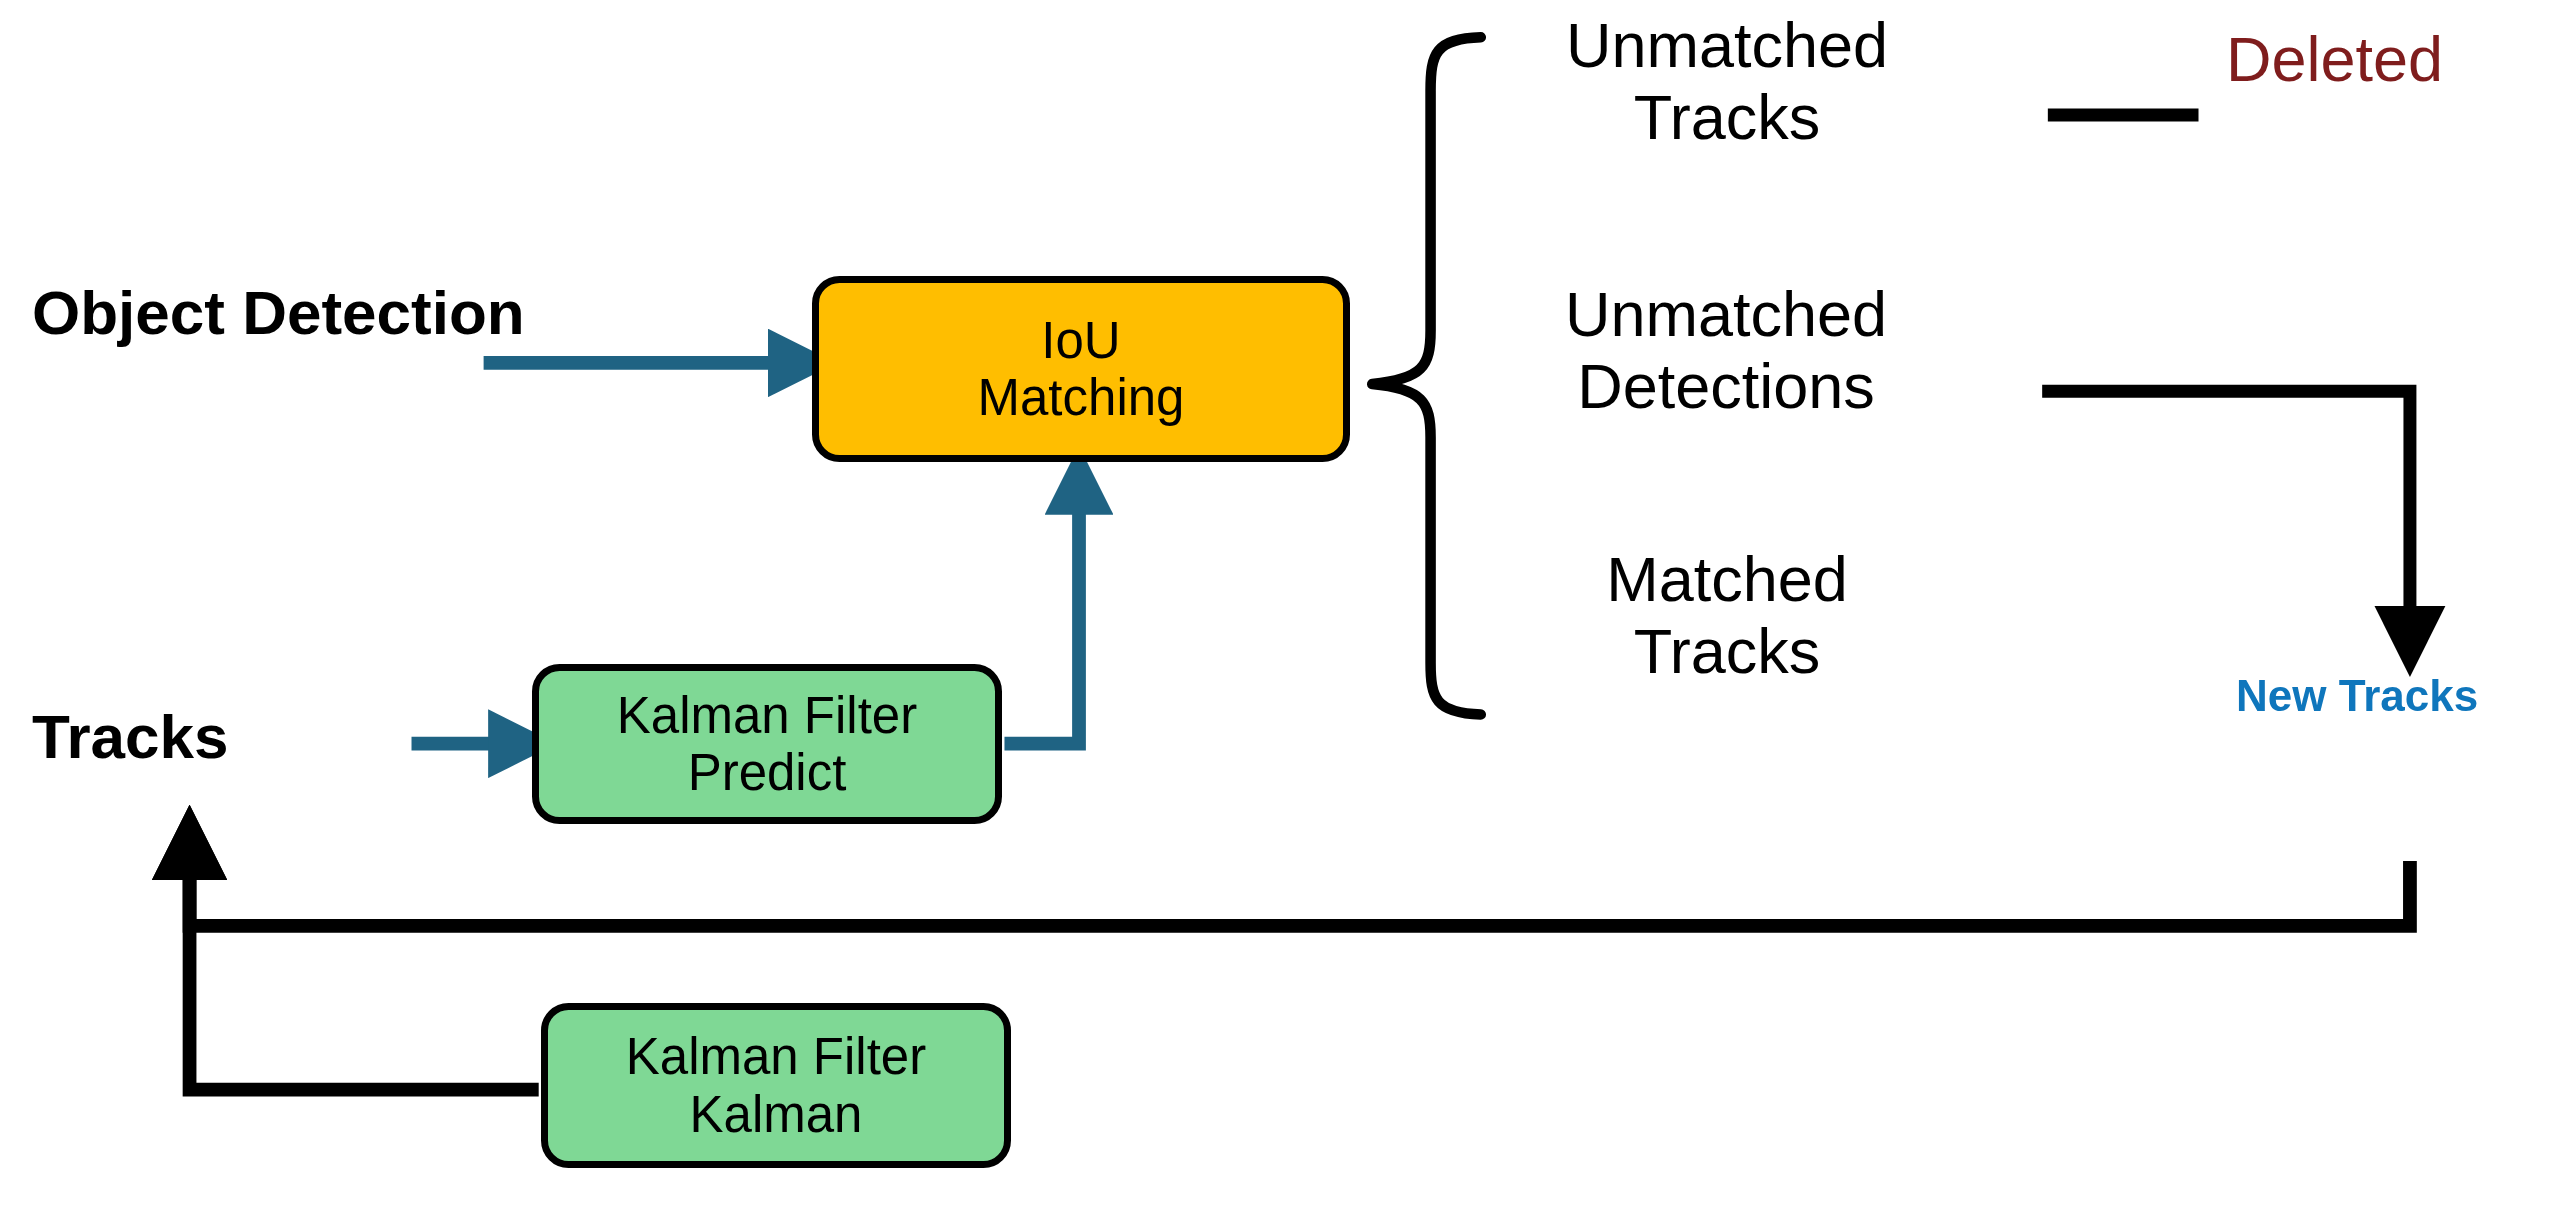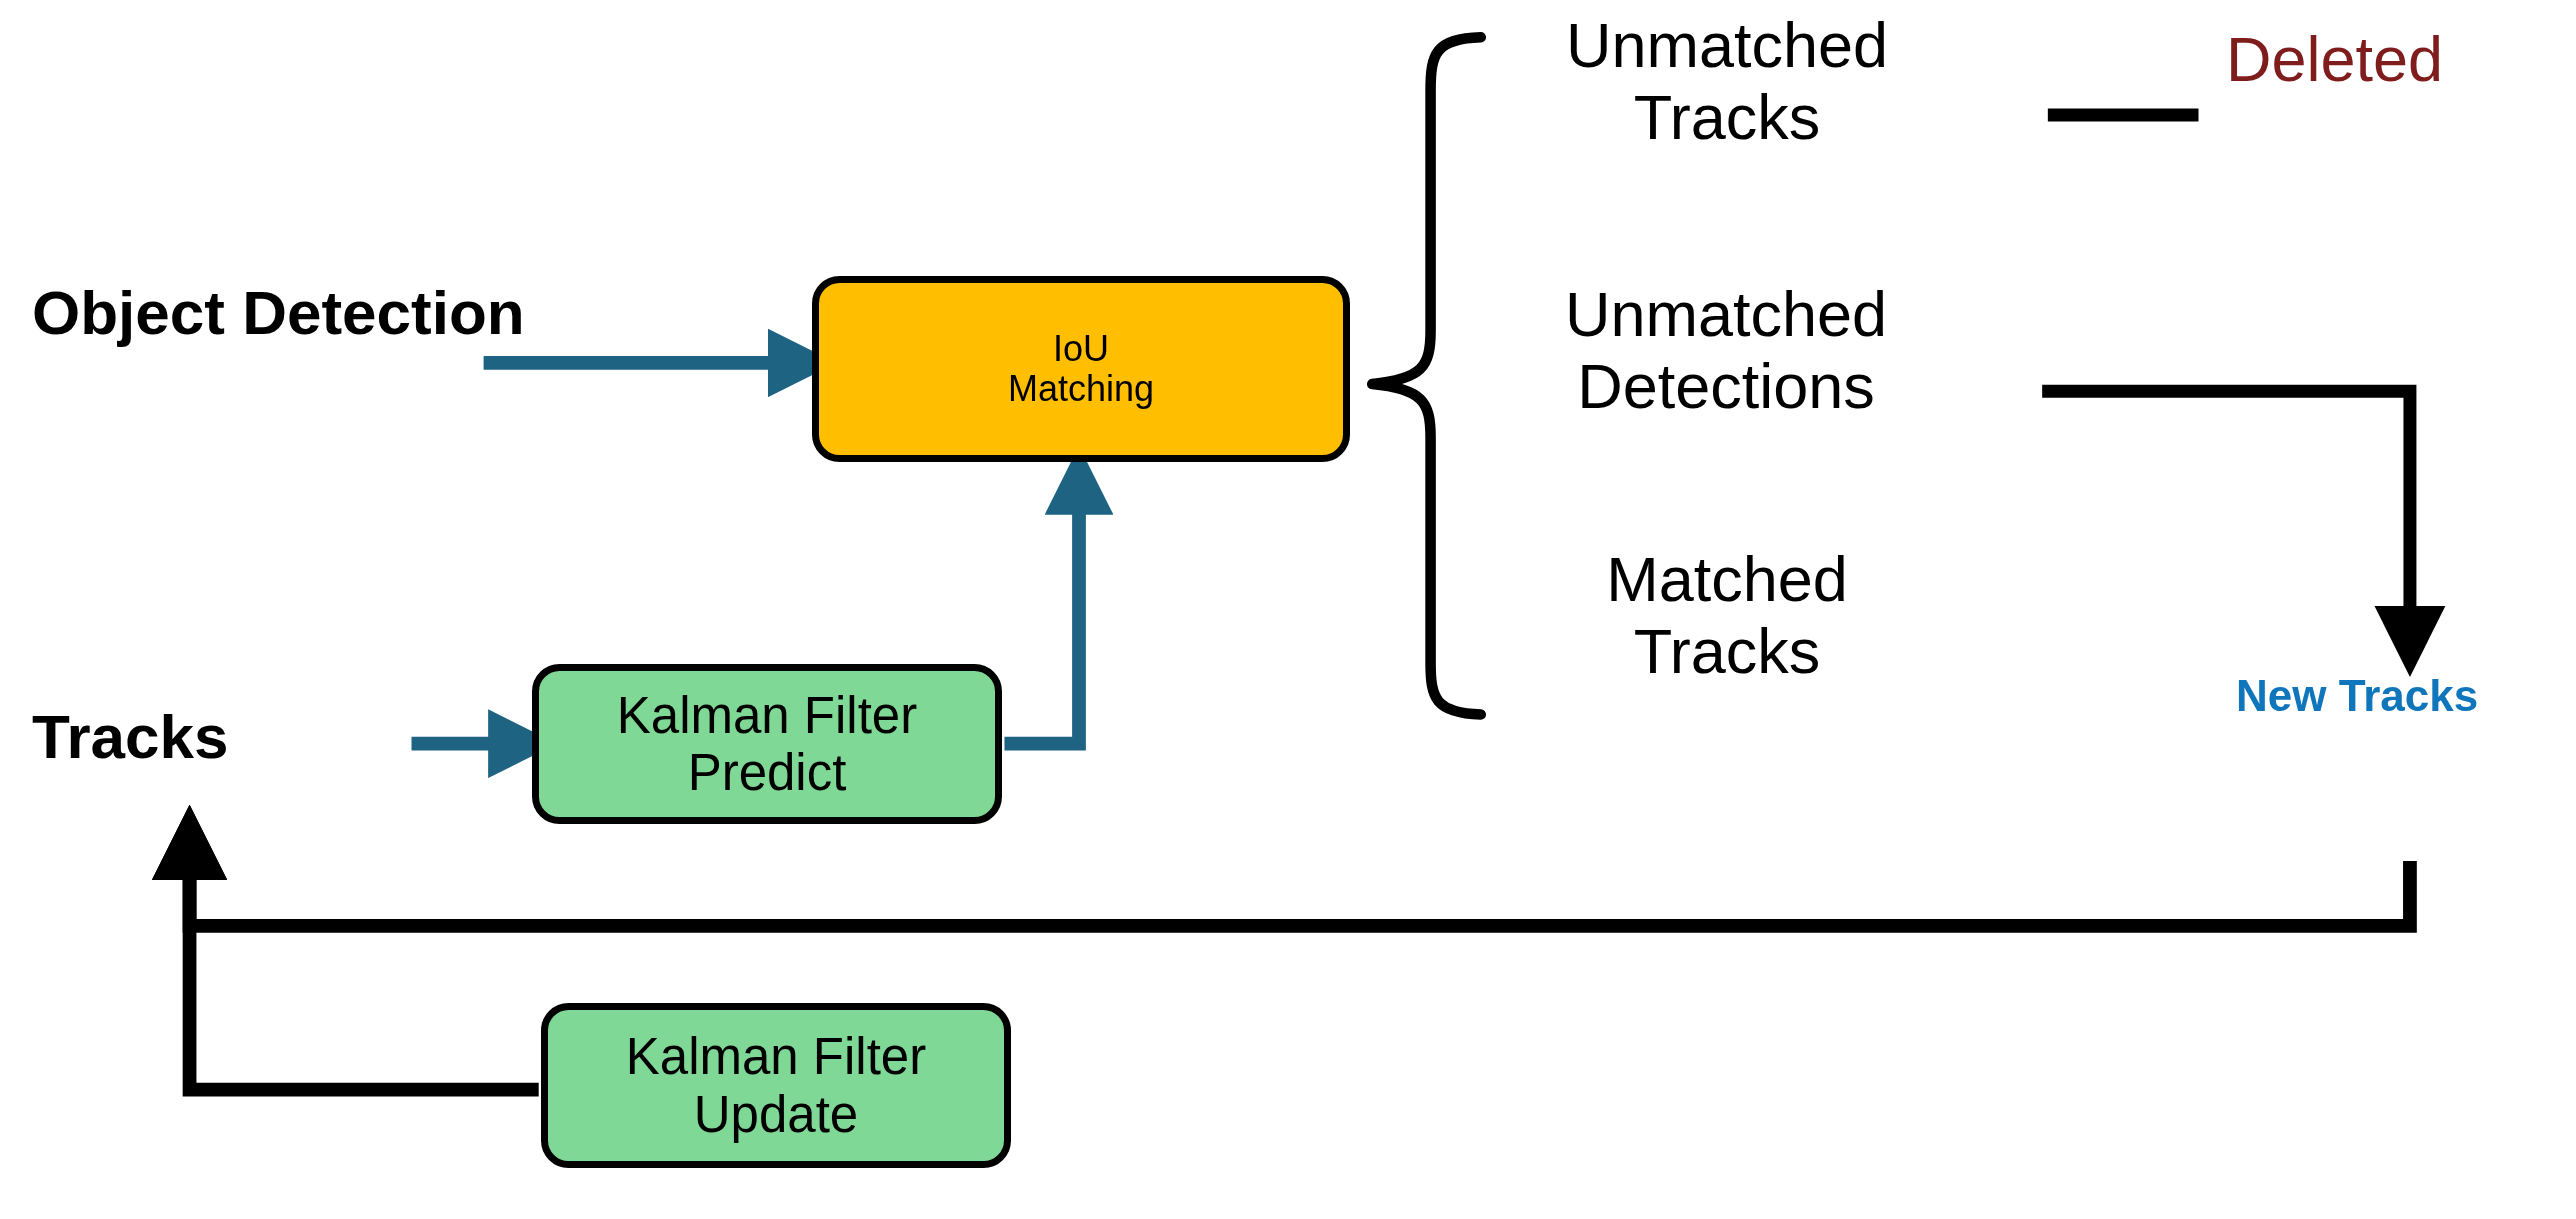--- a/index.html
+++ b/index.html
@@ -42,21 +42,21 @@
   .node-box .line {
     display: block;
     white-space: nowrap;
   }
   #box-iou {
     left: 812px;
     top: 276px;
     width: 538px;
     height: 186px;
     background: #FFBE00;
-    font-size: 36px;
+    font-size: 51px;
   }
   #box-kf-predict {
     left: 532px;
     top: 664px;
     width: 470px;
     height: 160px;
     background: #7FD895;
     font-size: 51px;
   }
   #box-kf-update {
@@ -201,21 +201,21 @@
     <span class="line">Matching</span>
   </div>
 
   <div class="node-box" id="box-kf-predict">
     <span class="line">Kalman Filter</span>
     <span class="line">Predict</span>
   </div>
 
   <div class="node-box" id="box-kf-update">
     <span class="line">Kalman Filter</span>
-    <span class="line">Update</span>
+    <span class="line">Kalman</span>
   </div>
 
   <div class="out-label" id="label-unmatched-tracks">
     <span class="line">Unmatched</span><br>
     <span class="line">Tracks</span>
   </div>
 
   <div class="out-label" id="label-unmatched-detections">
     <span class="line">Unmatched</span><br>
     <span class="line">Detections</span>

